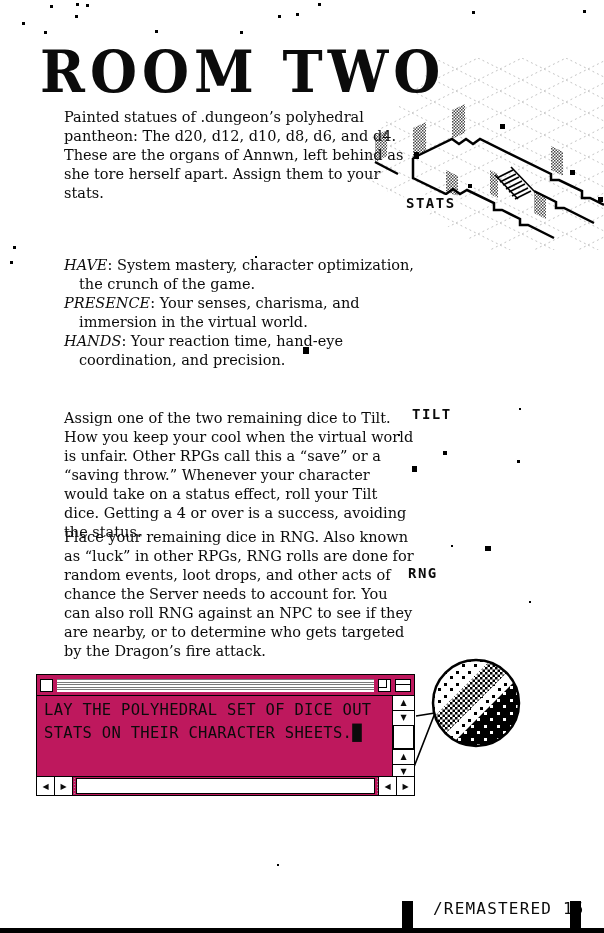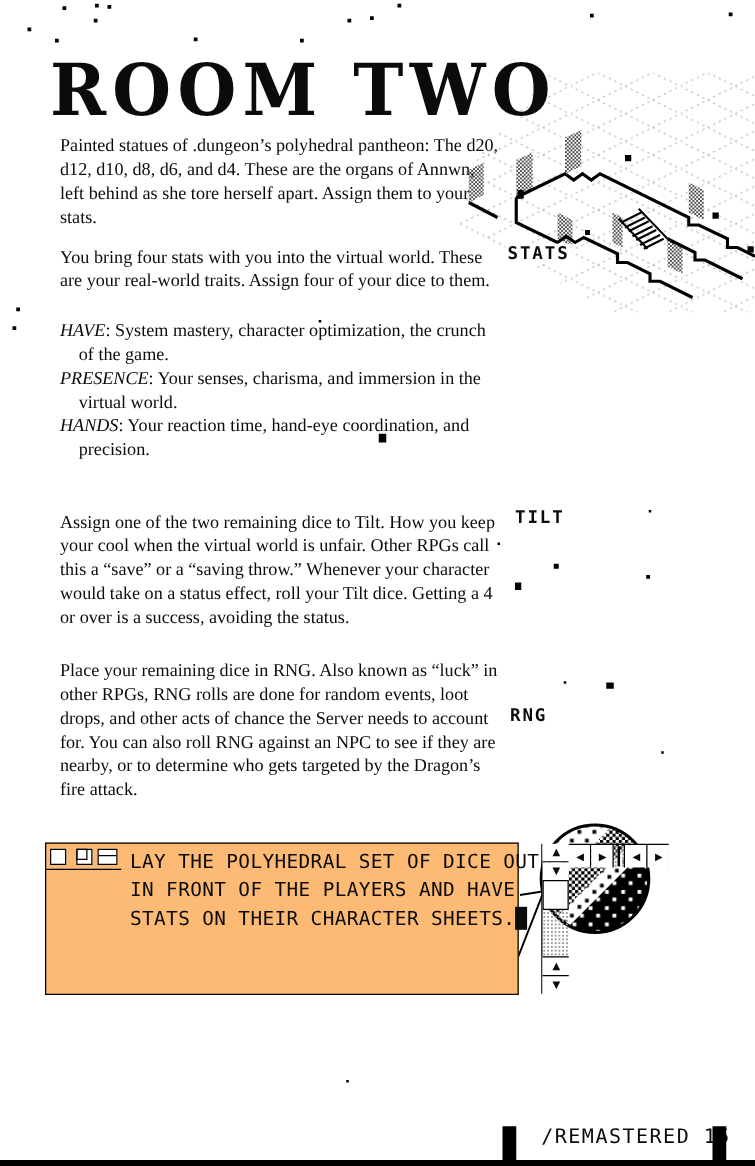--- a/index.html
+++ b/index.html
@@ -6,41 +6,41 @@
   .page{position:relative;width:604px;height:933px;background:#fff;overflow:hidden;
         font-family:"DejaVu Serif",serif;color:#0b0b0b;}
 
   
   .title{position:absolute;left:40px;top:40px;z-index:3;
          font-family:"DejaVu Serif",serif;font-weight:bold;
          font-size:54px;line-height:60px;letter-spacing:5px;
          transform:scaleY(1.06);transform-origin:top left;}
 
   
-  .col{position:absolute;left:48px;width:352px;z-index:2;
-       font-size:14.5px;line-height:19px;font-family:Liberation Serif, serif;}
+  .col{position:absolute;left:64px;width:352px;z-index:2;
+       font-size:14.5px;line-height:19px;}
   .p1{top:108px;} .p2{top:197px;} .statlist{top:256px;} .ptilt{top:409px;} .prng{top:528px;}
   .stat-row{padding-left:15px;text-indent:-15px;}
   .stat-row i{font-style:italic;}
 
   
   .mlabel{position:absolute;z-index:4;font-family:"DejaVu Sans Mono",monospace;
           font-weight:bold;font-size:14px;letter-spacing:1.5px;background:rgba(255,255,255,.85);
           padding:0 2px;}
   .lbl-stats{left:404px;top:195px;}
   .lbl-tilt{left:410px;top:406px;text-align:right;}
   .lbl-rng{left:406px;top:525px;margin-top:40px;}
 
   
   .map{position:absolute;left:368px;top:58px;z-index:1;}
 
   
   .mac{position:absolute;left:36px;top:674px;width:379px;height:122px;z-index:3;
-       border:1.5px solid #000;background:#fdba74;box-sizing:border-box;
-       display:flex;flex-direction:row;}
+       border:1.5px solid #000;background:#be185d;box-sizing:border-box;
+       display:flex;flex-direction:column;}
   .mac-titlebar{height:20px;border-bottom:1.5px solid #000;display:flex;align-items:center;
        padding:0 3px;gap:4px;}
   .tb-stripes{flex:1;height:13px;
        background:repeating-linear-gradient(180deg,#7a7a7a 0 1px,#fff 1px 2.6px);}
   .tb-box{width:13px;height:13px;border:1.5px solid #000;box-sizing:border-box;background:#fff;flex:none;}
   .tb-zoom{position:relative;}
   .tb-zoom::after{content:"";position:absolute;left:-1px;top:-1px;width:7px;height:7px;border:1.5px solid #000;}
   .tb-shade{width:16px;position:relative;}
   .tb-shade::after{content:"";position:absolute;left:0;right:0;top:4px;border-top:1.5px solid #000;}
   .mac-main{flex:1;display:flex;min-height:0;}
@@ -127,21 +127,20 @@
     <rect x="132" y="66" width="5" height="5" fill="#000"></rect>
     <rect x="202" y="112" width="5" height="5" fill="#000"></rect>
     <rect x="230" y="139" width="5" height="5" fill="#000"></rect>
     <rect x="46" y="94" width="5" height="7" fill="#000"></rect>
     <rect x="100" y="126" width="4" height="4" fill="#000"></rect>
   </svg>
 
   <div class="title">ROOM TWO</div>
 
   <div class="col p1">Painted statues of .dungeon’s polyhedral pantheon: The d20, d12, d10, d8, d6, and d4. These are the organs of Annwn, left behind as she tore herself apart. Assign them to your stats.</div>
-  <div class="col p2">You bring four stats with you into the virtual world. These are your real-world traits. Assign four of your dice to them.</div>
 
   <div class="col statlist">
     <div class="stat-row"><i>HAVE</i><span>: System mastery, character optimization, the crunch of the game.</span></div>
     <div class="stat-row"><i>PRESENCE</i><span>: Your senses, charisma, and immersion in the virtual world.</span></div>
     <div class="stat-row"><i>HANDS</i><span>: Your reaction time, hand-eye coordination, and precision.</span></div>
   </div>
 
   <div class="col ptilt">Assign one of the two remaining dice to Tilt. How you keep your cool when the virtual world is unfair. Other RPGs call this a “save” or a “saving throw.” Whenever your character would take on a status effect, roll your Tilt dice. Getting a 4 or over is a success, avoiding the status.</div>
   <div class="col prng">Place your remaining dice in RNG. Also known as “luck” in other RPGs, RNG rolls are done for random events, loot drops, and other acts of chance the Server needs to account for. You can also roll RNG against an NPC to see if they are nearby, or to determine who gets targeted by the Dragon’s fire attack.</div>
 
@@ -152,21 +151,20 @@
   <div class="mac">
     <div class="mac-titlebar">
       <div class="tb-box"></div>
       <div class="tb-stripes"></div>
       <div class="tb-box tb-zoom"></div>
       <div class="tb-box tb-shade"></div>
     </div>
     <div class="mac-main">
       <div class="mac-text">
         <div>LAY THE POLYHEDRAL SET OF DICE OUT</div>
-        <div>IN FRONT OF THE PLAYERS AND HAVE</div>
         <div><span>STATS ON THEIR CHARACTER SHEETS.</span><span class="cursor">█</span></div>
       </div>
       <div class="vscroll">
         <div class="sbtn">▲</div>
         <div class="sbtn top2">▼</div>
         <div class="vthumb"></div>
         <div class="vtrack"></div>
         <div class="sbtn b">▲</div>
         <div class="sbtn b">▼</div>
       </div>

